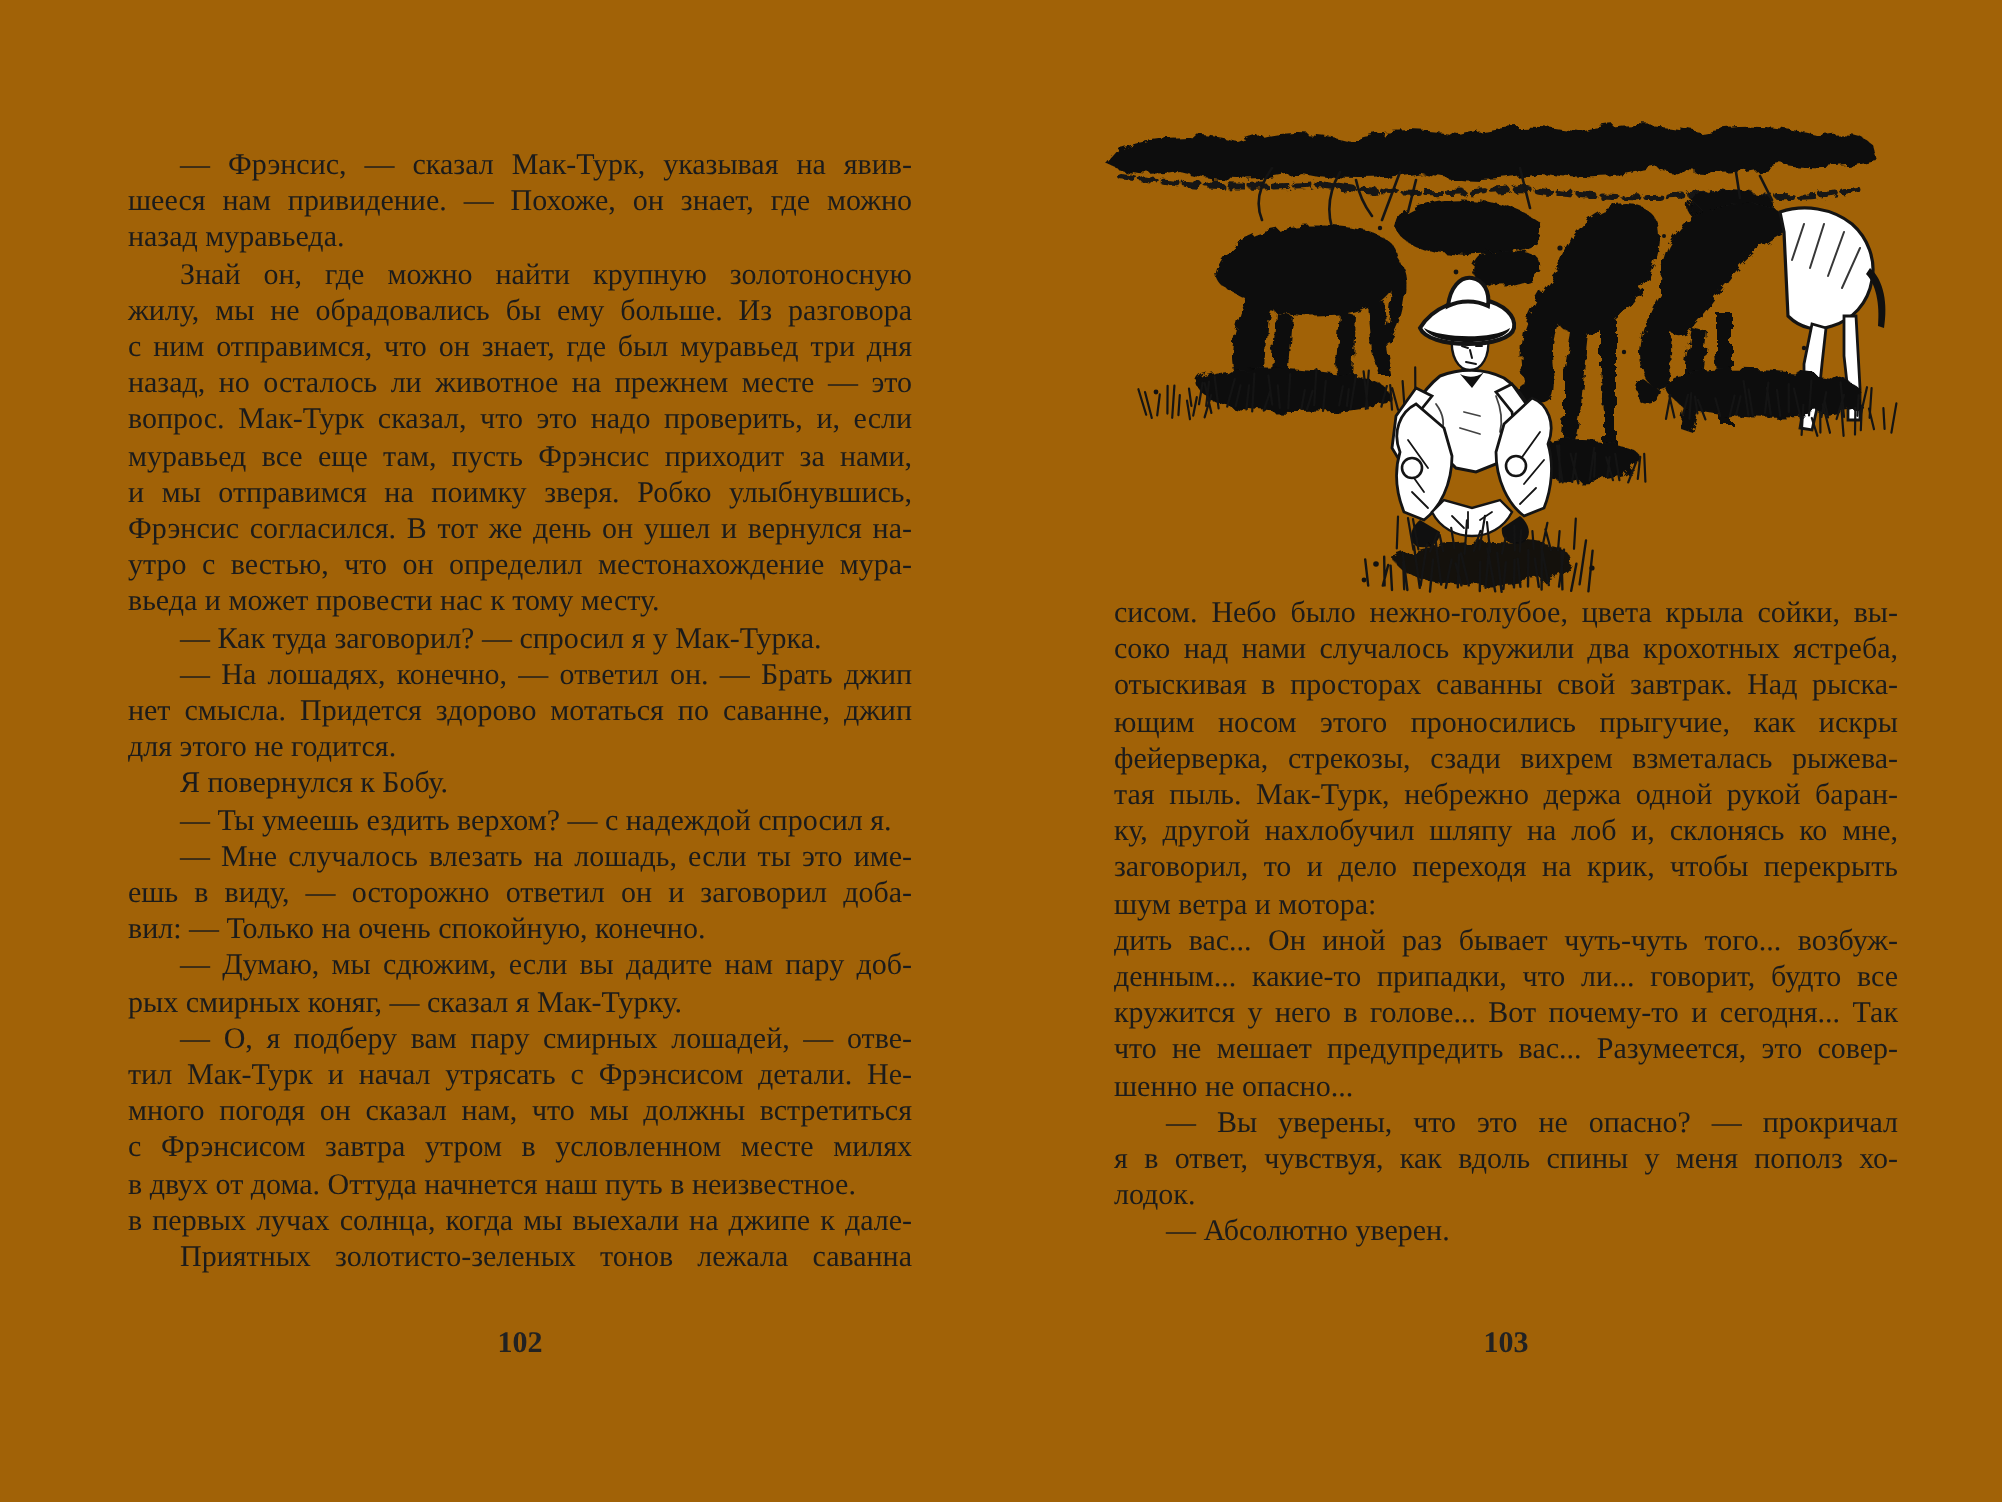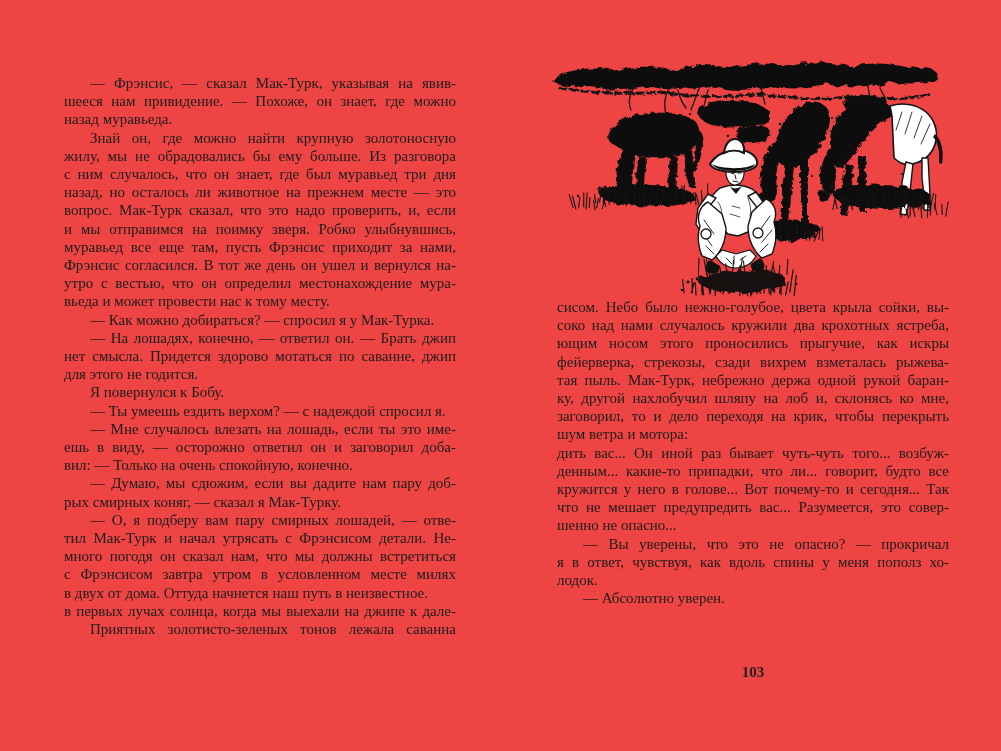--- a/index.html
+++ b/index.html
@@ -1,17 +1,17 @@
 <!DOCTYPE html>
 <html><head>
 <meta charset="utf-8">
 <style>
   html,body{margin:0;padding:0;}
   body{width:1001px;height:751px;background:#ffffff;overflow:hidden;}
-  .spread{position:relative;width:1001px;height:751px;background:#ef4444;}
+  .spread{position:relative;width:1001px;height:751px;background:#a16207;}
   .text-col{
     position:absolute;width:392px;
     font-family:"Liberation Serif","DejaVu Serif",serif;
     font-size:15px;line-height:18.2px;color:#1b1b1b;
   }
   #left-text{left:64px;top:74px;}
   #right-text{left:557px;top:298px;}
   .line{text-align:justify;text-align-last:justify;}
   .line.last{text-align-last:left;}
   .line.first{text-indent:26px;}
@@ -31,47 +31,48 @@
 <body>
 
 <div class="spread">
 
   <div id="left-text" class="text-col">
       <div class="line first">— Фрэнсис, — сказал Мак-Турк, указывая на явив-</div>
       <div class="line">шееся нам привидение. — Похоже, он знает, где можно</div>
       <div class="line last">назад муравьеда.</div>
       <div class="line first">Знай он, где можно найти крупную золотоносную</div>
       <div class="line">жилу, мы не обрадовались бы ему больше. Из разговора</div>
-      <div class="line">с ним случалось, что он знает, где был муравьед три дня</div>
+      <div class="line">с ним отправимся, что он знает, где был муравьед три дня</div>
       <div class="line">назад, но осталось ли животное на прежнем месте — это</div>
       <div class="line">вопрос. Мак-Турк сказал, что это надо проверить, и, если</div>
+      <div class="line">муравьед все еще там, пусть Фрэнсис приходит за нами,</div>
       <div class="line">и мы отправимся на поимку зверя. Робко улыбнувшись,</div>
-      <div class="line">муравьед все еще там, пусть Фрэнсис приходит за нами,</div>
       <div class="line">Фрэнсис согласился. В тот же день он ушел и вернулся на-</div>
       <div class="line">утро с вестью, что он определил местонахождение мура-</div>
       <div class="line last">вьеда и может провести нас к тому месту.</div>
-      <div class="line first last">— Как можно добираться? — спросил я у Мак-Турка.</div>
+      <div class="line first last">— Как туда заговорил? — спросил я у Мак-Турка.</div>
       <div class="line first">— На лошадях, конечно, — ответил он. — Брать джип</div>
       <div class="line">нет смысла. Придется здорово мотаться по саванне, джип</div>
       <div class="line last">для этого не годится.</div>
       <div class="line first last">Я повернулся к Бобу.</div>
       <div class="line first last">— Ты умеешь ездить верхом? — с надеждой спросил я.</div>
       <div class="line first">— Мне случалось влезать на лошадь, если ты это име-</div>
       <div class="line">ешь в виду, — осторожно ответил он и заговорил доба-</div>
       <div class="line last">вил: — Только на очень спокойную, конечно.</div>
       <div class="line first">— Думаю, мы сдюжим, если вы дадите нам пару доб-</div>
       <div class="line last">рых смирных коняг, — сказал я Мак-Турку.</div>
       <div class="line first">— О, я подберу вам пару смирных лошадей, — отве-</div>
       <div class="line">тил Мак-Турк и начал утрясать с Фрэнсисом детали. Не-</div>
       <div class="line">много погодя он сказал нам, что мы должны встретиться</div>
       <div class="line">с Фрэнсисом завтра утром в условленном месте милях</div>
       <div class="line last">в двух от дома. Оттуда начнется наш путь в неизвестное.</div>
       <div class="line">в первых лучах солнца, когда мы выехали на джипе к дале-</div>
       <div class="line first">Приятных золотисто-зеленых тонов лежала саванна</div>
     </div>
+  <div id="left-num" class="page-num">102</div>
 
   <svg id="illustration" width="400" height="242" viewBox="0 0 400 242" role="img" aria-label="Ink drawing: three horses grazing beneath tree branches while a man in a wide-brimmed hat squats in the grass">
     <defs>
       <filter id="rough" x="-15%" y="-15%" width="130%" height="130%">
         <feTurbulence type="fractalNoise" baseFrequency="0.11" numOctaves="4" seed="7" result="n"></feTurbulence>
         <feDisplacementMap in="SourceGraphic" in2="n" scale="7"></feDisplacementMap>
       </filter>
       <filter id="rough2" x="-15%" y="-15%" width="130%" height="130%">
         <feTurbulence type="fractalNoise" baseFrequency="0.18" numOctaves="3" seed="11" result="n2"></feTurbulence>
         <feDisplacementMap in="SourceGraphic" in2="n2" scale="5"></feDisplacementMap>
@@ -178,20 +179,21 @@
         <circle cx="28" cy="140" r="1.2"></circle>
           <circle cx="262" cy="120" r="1.1"></circle>
           <circle cx="352" cy="118" r="1.1"></circle>
       </g>
     </g>
   </svg>
 
   <div id="right-text" class="text-col">
       <div class="line">сисом. Небо было нежно-голубое, цвета крыла сойки, вы-</div>
       <div class="line">соко над нами случалось кружили два крохотных ястреба,</div>
+      <div class="line">отыскивая в просторах саванны свой завтрак. Над рыска-</div>
       <div class="line">ющим носом этого проносились прыгучие, как искры</div>
       <div class="line">фейерверка, стрекозы, сзади вихрем взметалась рыжева-</div>
       <div class="line">тая пыль. Мак-Турк, небрежно держа одной рукой баран-</div>
       <div class="line">ку, другой нахлобучил шляпу на лоб и, склонясь ко мне,</div>
       <div class="line">заговорил, то и дело переходя на крик, чтобы перекрыть</div>
       <div class="line last">шум ветра и мотора:</div>
       <div class="line">дить вас... Он иной раз бывает чуть-чуть того... возбуж-</div>
       <div class="line">денным... какие-то припадки, что ли... говорит, будто все</div>
       <div class="line">кружится у него в голове... Вот почему-то и сегодня... Так</div>
       <div class="line">что не мешает предупредить вас... Разумеется, это совер-</div>

